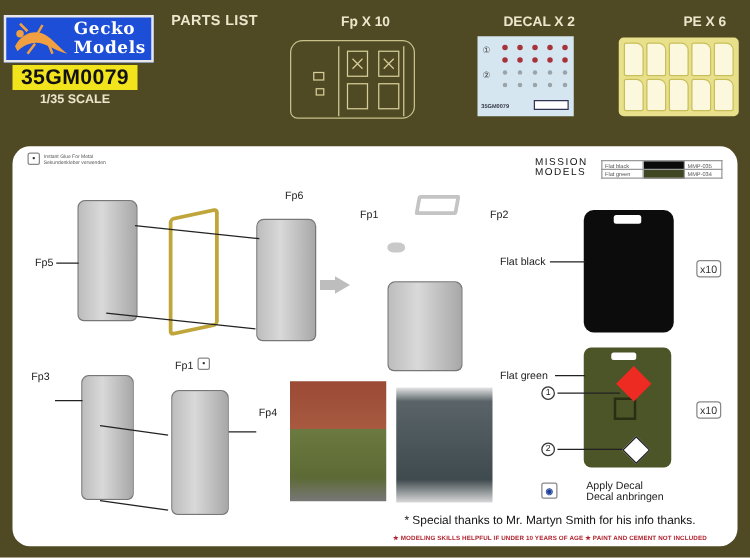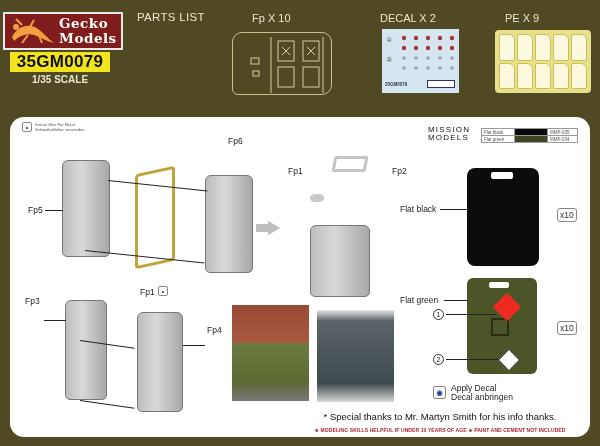--- a/index.html
+++ b/index.html
@@ -2,27 +2,27 @@
 <html><head>
 <meta charset="utf-8">
 <style>
   * { box-sizing: border-box; margin: 0; padding: 0; }
   html, body { width: 600px; height: 446px; overflow: hidden; }
   body { background: #4f4a24; font-family: "Liberation Sans", sans-serif; position: relative; color: #222; }
 
   .abs { position: absolute; }
 
   
-  .logo { left: 3px; top: 12px; width: 120px; height: 38px; background: #7f1d1d; border: 2px solid #e8e8e8; }
+  .logo { left: 3px; top: 12px; width: 120px; height: 38px; background: #1d4ed8; border: 2px solid #e8e8e8; }
   .logo-text { position: absolute; left: 54px; top: 2px; color: #fff; font-family: "DejaVu Serif", serif; font-weight: bold; font-size: 13.5px; line-height: 15px; letter-spacing: 0.5px; }
   .code-badge { left: 10px; top: 52px; width: 100px; height: 20px; background: #f2e41c; color: #111; font-weight: bold; font-size: 17px; line-height: 20px; text-align: center; letter-spacing: 0.3px; }
   .scale { left: 10px; top: 74px; width: 100px; text-align: center; color: #ece7cc; font-weight: bold; font-size: 10px; }
-  .parts-title { left: 137px; top: 11px; color: #ece7cc; font-weight: normal; font-size: 11.5px; letter-spacing: 0.3px; }
-
-  .part-label { color: #ece7cc; font-weight: normal; font-size: 11px; text-align: left; }
+  .parts-title { left: 137px; top: 11px; color: #ece7cc; font-weight: bold; font-size: 11.5px; letter-spacing: 0.3px; }
+
+  .part-label { color: #ece7cc; font-weight: bold; font-size: 11px; text-align: right; }
   .sprue { left: 232px; top: 32px; width: 100px; height: 63px; border: 1px solid #c9c08a; border-radius: 10px 10px 10px 6px; }
   .decal-sheet { left: 382px; top: 29px; width: 77px; height: 64px; background: #d6e6f0; }
   .pe-fret { left: 495px; top: 30px; width: 96px; height: 63px; background: #e9e08c; border-radius: 4px; padding: 4px; display: grid; grid-template-columns: repeat(5, 1fr); gap: 2px; }
   .pe-cell { background: #fbf8de; border: 1px solid #c9bf5a; border-radius: 2px 6px 2px 2px; }
 
   
   .panel { left: 10px; top: 117px; width: 580px; height: 320px; background: #ffffff; border-radius: 14px; }
   .glue-legend { left: 22px; top: 122px; display: flex; align-items: center; gap: 3px; }
   .small-box { width: 10px; height: 10px; border: 1px solid #888; border-radius: 2px; display: inline-flex; align-items: center; justify-content: center; font-size: 7px; color: #333; background: #fff; }
   .tiny-text { font-size: 4px; line-height: 5px; color: #555; }
@@ -39,21 +39,21 @@
   .black-can { left: 467px; top: 168px; width: 72px; height: 98px; background: #0c0c0c; border-radius: 8px; }
   .green-can { left: 467px; top: 278px; width: 70px; height: 96px; background: #4c5528; border-radius: 6px; }
   .hazard-red { left: 497px; top: 297px; width: 20px; height: 20px; background: #ee2b22; transform: rotate(45deg); }
   .hazard-white { left: 501px; top: 352px; width: 16px; height: 16px; background: #fff; border: 1px solid #222; transform: rotate(45deg); }
   .qty { font-size: 8.5px; border: 1px solid #888; border-radius: 3px; padding: 1px 2px; background: #fff; color: #333; }
   .circ-num { width: 11px; height: 11px; border: 1px solid #333; border-radius: 50%; font-size: 7px; text-align: center; line-height: 9px; background: #fff; }
 
   .photo-green { left: 232px; top: 305px; width: 77px; height: 96px; background: linear-gradient(180deg, #9b4a35 0%, #a85a40 40%, #6b7a40 40%, #5d6a35 80%, #777 100%); }
   .photo-gray { left: 317px; top: 310px; width: 77px; height: 92px; background: linear-gradient(180deg, #e6e6e6 0%, #5a6468 12%, #3f4a4e 80%, #d8d8d8 100%); }
 
-  .apply-decal { left: 433px; top: 384px; display: flex; gap: 5px; align-items: center; }
+  .apply-decal { left: 433px; top: 384px; display: flex; gap: 23px; align-items: center; }
   .apply-text { font-size: 8.5px; line-height: 8.5px; color: #222; }
 
   .thanks { left: 300px; top: 411px; width: 280px; text-align: center; font-size: 9.5px; color: #111; }
   .warnings { left: 295px; top: 427px; width: 290px; text-align: center; font-size: 5px; font-weight: bold; color: #b0222e; letter-spacing: 0.1px; }
   .big-arrow { left: 268px; top: 221px; width: 0; height: 0; border-top: 7px solid transparent; border-bottom: 7px solid transparent; border-left: 12px solid #bdbdbd; }
   .big-arrow-tail { left: 256px; top: 224px; width: 12px; height: 8px; background: #bdbdbd; }
 </style>
 </head>
 <body>
 
@@ -116,21 +116,21 @@
         <circle cx="16" cy="34" r="1.8"></circle>
         <circle cx="28" cy="34" r="1.8"></circle>
         <circle cx="40" cy="34" r="1.8"></circle>
         <circle cx="52" cy="34" r="1.8"></circle>
     </g>
   </svg>
   <div class="abs" style="left:3px;top:53px;font-size:4.5px;font-weight:bold;color:#334">35GM0079</div>
   <div class="abs" style="left:45px;top:51px;width:28px;height:8px;border:1px solid #335;background:#fff"></div>
 </div>
 
-<div class="abs part-label" style="left:505px;top:12px;width:76px">PE X 9</div>
+<div class="abs part-label" style="left:505px;top:12px;width:76px">PE X 6</div>
 <div class="abs pe-fret">
   <div class="pe-cell"></div>
     <div class="pe-cell"></div>
     <div class="pe-cell"></div>
     <div class="pe-cell"></div>
     <div class="pe-cell"></div>
   <div class="pe-cell"></div>
     <div class="pe-cell"></div>
     <div class="pe-cell"></div>
     <div class="pe-cell"></div>
@@ -145,21 +145,21 @@
     <div>Instant Glue For Metal</div>
     <div>Sekundenkleber verwenden</div>
   </div>
 </div>
 
 <div class="abs can-gray" style="left:62px;top:160px;width:48px;height:97px"></div>
 <div class="abs callout" style="left:28px;top:205px">Fp5</div>
 <div class="abs arrow-line" style="left:45px;top:210px;width:18px"></div>
 <div class="abs frame-yellow" style="left:135px;top:170px;width:40px;height:95px;transform:skewY(-12deg)"></div>
 <div class="abs can-gray" style="left:205px;top:175px;width:48px;height:98px"></div>
-<div class="abs callout" style="left:228px;top:136px">Fp6</div>
+<div class="abs callout" style="left:228px;top:151px">Fp6</div>
 <div class="abs arrow-line" style="left:108px;top:180px;width:100px;transform:rotate(6deg)"></div>
 <div class="abs arrow-line" style="left:85px;top:250px;width:120px;transform:rotate(6deg)"></div>
 <div class="abs callout" style="left:140px;top:287px">Fp1</div>
 <span class="abs small-box" style="left:158px;top:286px">•</span>
 
 <div class="abs big-arrow-tail"></div>
 <div class="abs big-arrow"></div>
 
 <div class="abs can-gray" style="left:310px;top:225px;width:60px;height:72px"></div>
 <div class="abs" style="left:333px;top:156px;width:34px;height:16px;border:3px solid #c4c4c4;border-radius:2px;transform:skewX(-10deg)"></div>

